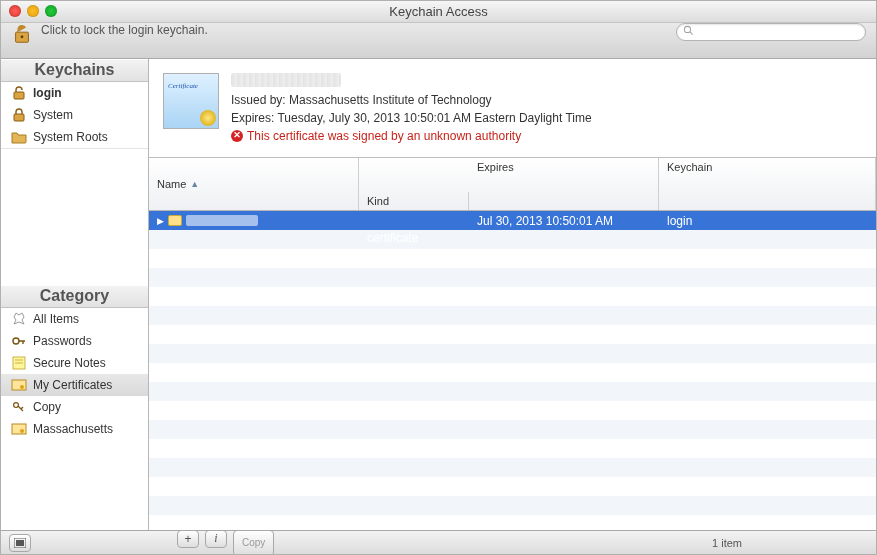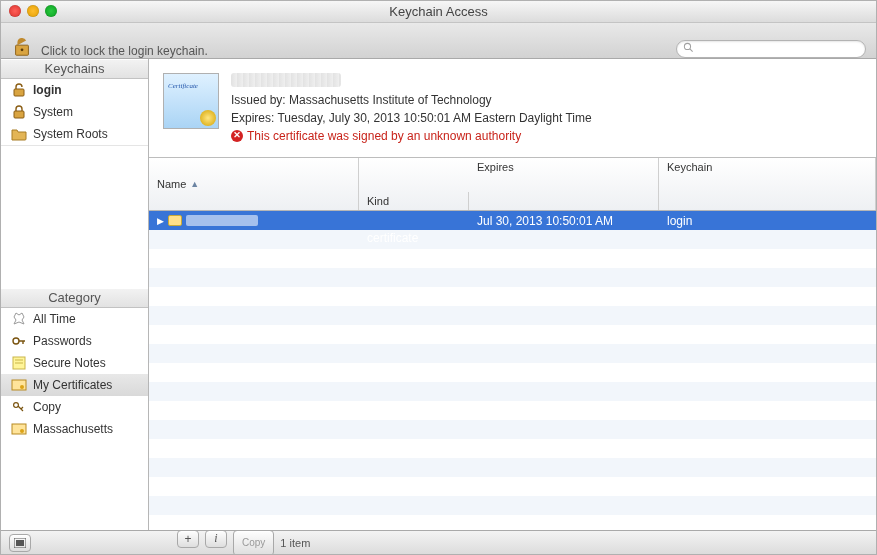--- a/index.html
+++ b/index.html
@@ -41,21 +41,21 @@
   .t-red { background: radial-gradient(#ff6059,#d9302c); }
   .t-yel { background: radial-gradient(#ffbd2e,#e09e00); }
   .t-grn { background: radial-gradient(#29c940,#0a9f1e); }
 
   
   .toolbar {
     height: 36px;
     background: linear-gradient(#e9e9e9,#d2d2d2);
     border-bottom: 1px solid #a9a9a9;
     display: flex;
-    align-items: flex-end;
+    align-items: flex-start;
     padding: 0 10px;
     font-size: 12px;
     color:#555;
   }
   .lock-icon {
     width: 22px; height:22px;
     margin-right:8px;
   }
   .lock-icon svg { width:22px;height:22px;}
   .toolbar .hint { flex: 0 0 auto; }
@@ -80,27 +80,28 @@
     height: calc(100% - 22px - 36px - 24px);
   }
   .sidebar {
     width: 148px;
     border-right: 1px solid #b6b6b6;
     display:flex;
     flex-direction:column;
     background:#fff;
   }
   .section-head {
-    font-size:13px;
+    font-size:16px;
     color:#555;
     text-align:center;
     background: linear-gradient(#f3f3f3,#e2e2e2);
     border-bottom:1px solid #c2c2c2;
     padding:2px 0;
     box-shadow: inset 0 1px 0 #fff, 0 1px 0 #fff inset;
+    font-weight: bold;
   }
   .section-head.top { border-top: none; }
   .side-list { flex:0 0 auto; }
   .side-item {
     display:flex; align-items:center;
     padding:3px 6px 3px 10px;
     gap:6px;
     cursor:default;
   }
   .side-item.bold { font-weight:bold; }
@@ -217,21 +218,21 @@
     border:1px solid #a8a8a8;
     border-radius:4px;
     display:flex; align-items:center; justify-content:center;
     font-size:12px;
     font-family: "Lucida Grande", Arial, sans-serif;
     padding:0 4px;
     box-shadow: inset 0 1px 0 #fff;
   }
   .btn.disabled { color:#999; }
   .bottombar .group { margin-left:140px; display:flex; gap:6px;}
-  .bottombar .status { flex:1; text-align:left; }
+  .bottombar .status { flex:1; text-align:right; }
 </style>
 </head>
 <body>
 
 <div class="titlebar">
   <div class="traffic">
     <span class="t-red"></span>
     <span class="t-yel"></span>
     <span class="t-grn"></span>
   </div>
@@ -295,21 +296,21 @@
     <div class="spacer-fill"></div>
 
     <div class="section-head">Category</div>
     <div class="side-list" style="padding-bottom:90px;">
       <div class="side-item">
         <span class="ico">
           <svg viewBox="0 0 16 16">
               <path d="M5 2l3 2 3-2 2 4-2 3 2 4-5-2-5 2 2-4-2-3z" fill="none" stroke="#9a9a9a" stroke-width="1"></path>
             </svg>
         </span>
-        <span>All Time</span>
+        <span>All Items</span>
       </div>
       <div class="side-item">
         <span class="ico">
           <svg viewBox="0 0 16 16">
               <circle cx="5" cy="8" r="3" fill="none" stroke="#7a5410" stroke-width="1.4"></circle>
               <path d="M8 8h6M12 8v3" stroke="#7a5410" stroke-width="1.4"></path>
             </svg>
         </span>
         <span>Passwords</span>
       </div>

